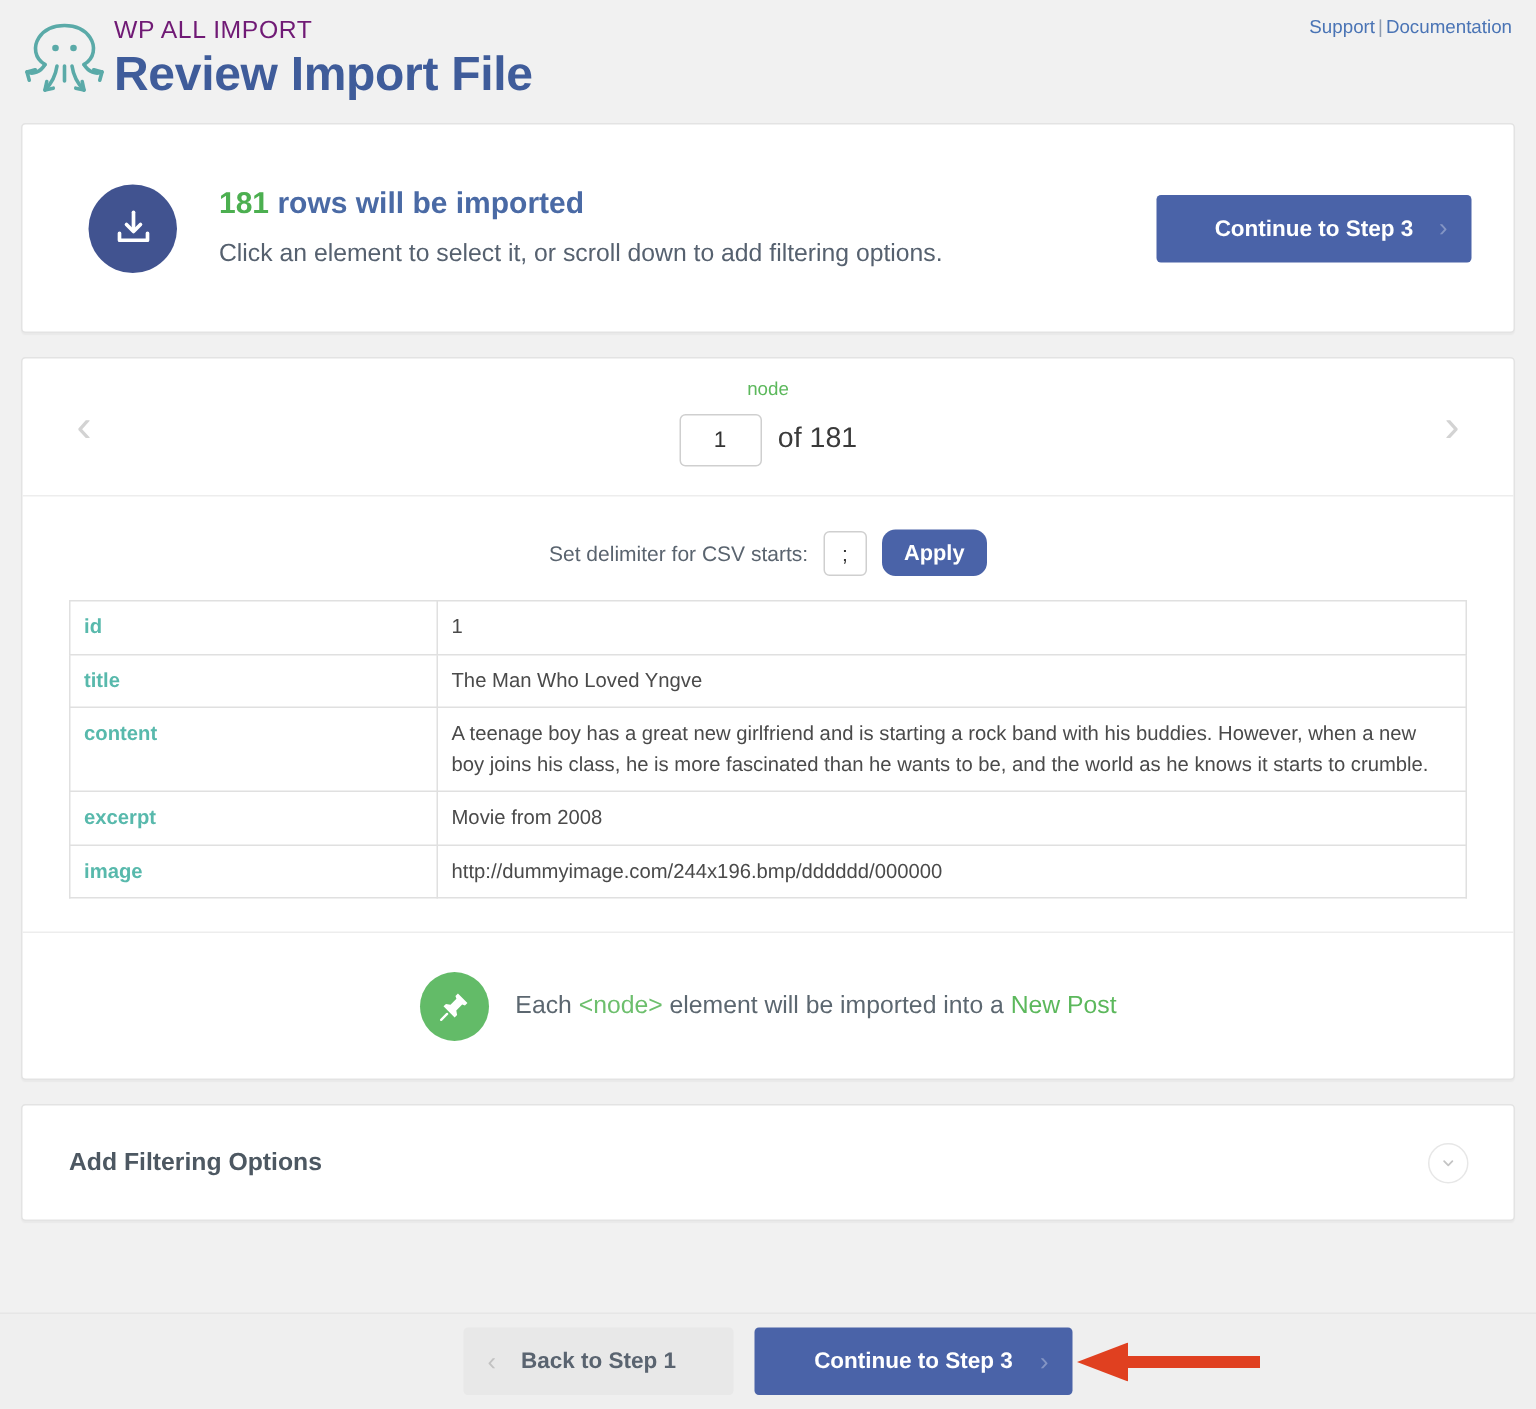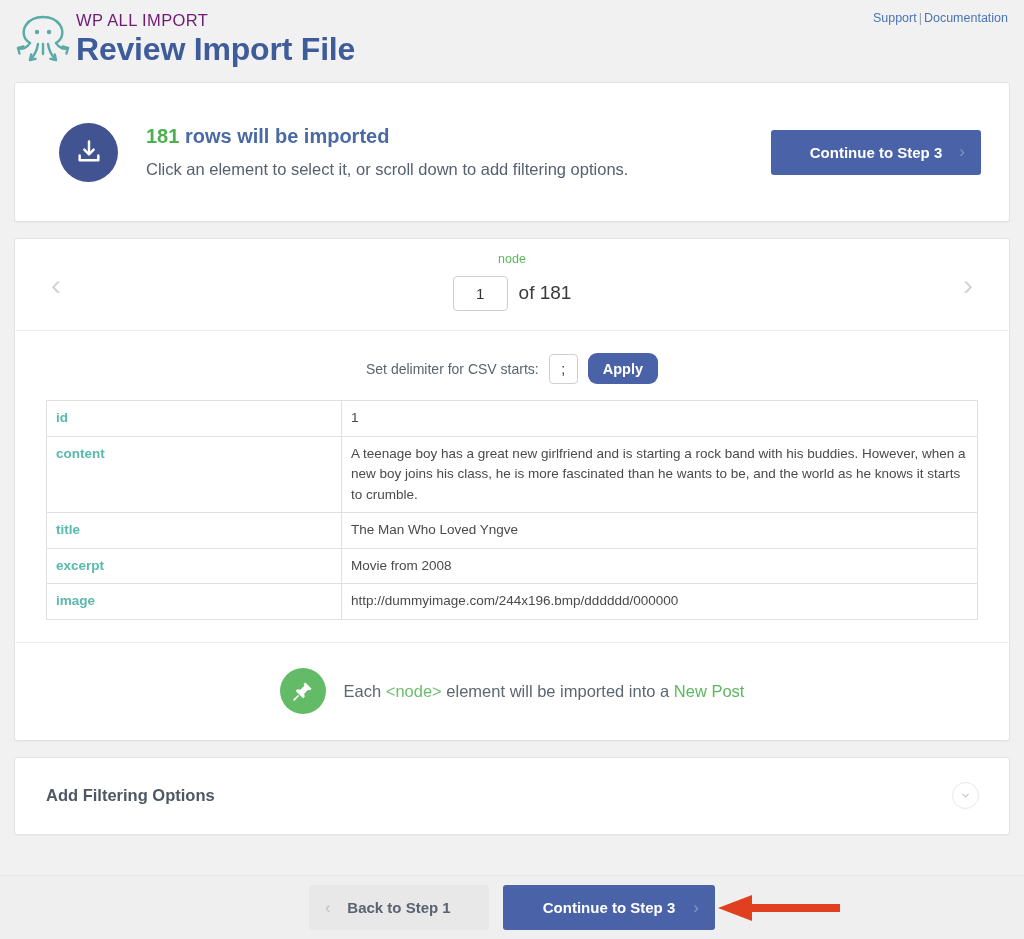--- a/index.html
+++ b/index.html
@@ -196,21 +196,21 @@
     border: 1px solid #e0e0e0;
   }
   table.datatable td {
     border: 1px solid #e0e0e0;
     padding: 7px 9px;
     vertical-align: top;
     font-size: 13.5px;
     line-height: 1.52;
   }
   td.key {
-    width: 295px;
+    width: 245px;
     color: #58b9ac;
     font-weight: bold;
   }
   td.val { color: #4a4a4a; word-break: break-word; }
 
   
   .import-note {
     border-top: 1px solid #ededed;
     height: 98px;
     display: flex;
@@ -391,26 +391,26 @@
     </div>
 
     <div class="table-wrap">
       <table class="datatable">
         <tbody>
           <tr>
             <td class="key">id</td>
             <td class="val">1</td>
           </tr>
           <tr>
+            <td class="key">title</td>
+            <td class="val">The Man Who Loved Yngve</td>
+          </tr>
+          <tr>
             <td class="key">content</td>
             <td class="val">A teenage boy has a great new girlfriend and is starting a rock band with his buddies. However, when a new boy joins his class, he is more fascinated than he wants to be, and the world as he knows it starts to crumble.</td>
-          </tr>
-          <tr>
-            <td class="key">title</td>
-            <td class="val">The Man Who Loved Yngve</td>
           </tr>
           <tr>
             <td class="key">excerpt</td>
             <td class="val">Movie from 2008</td>
           </tr>
           <tr>
             <td class="key">image</td>
             <td class="val">http://dummyimage.com/244x196.bmp/dddddd/000000</td>
           </tr>
         </tbody>

